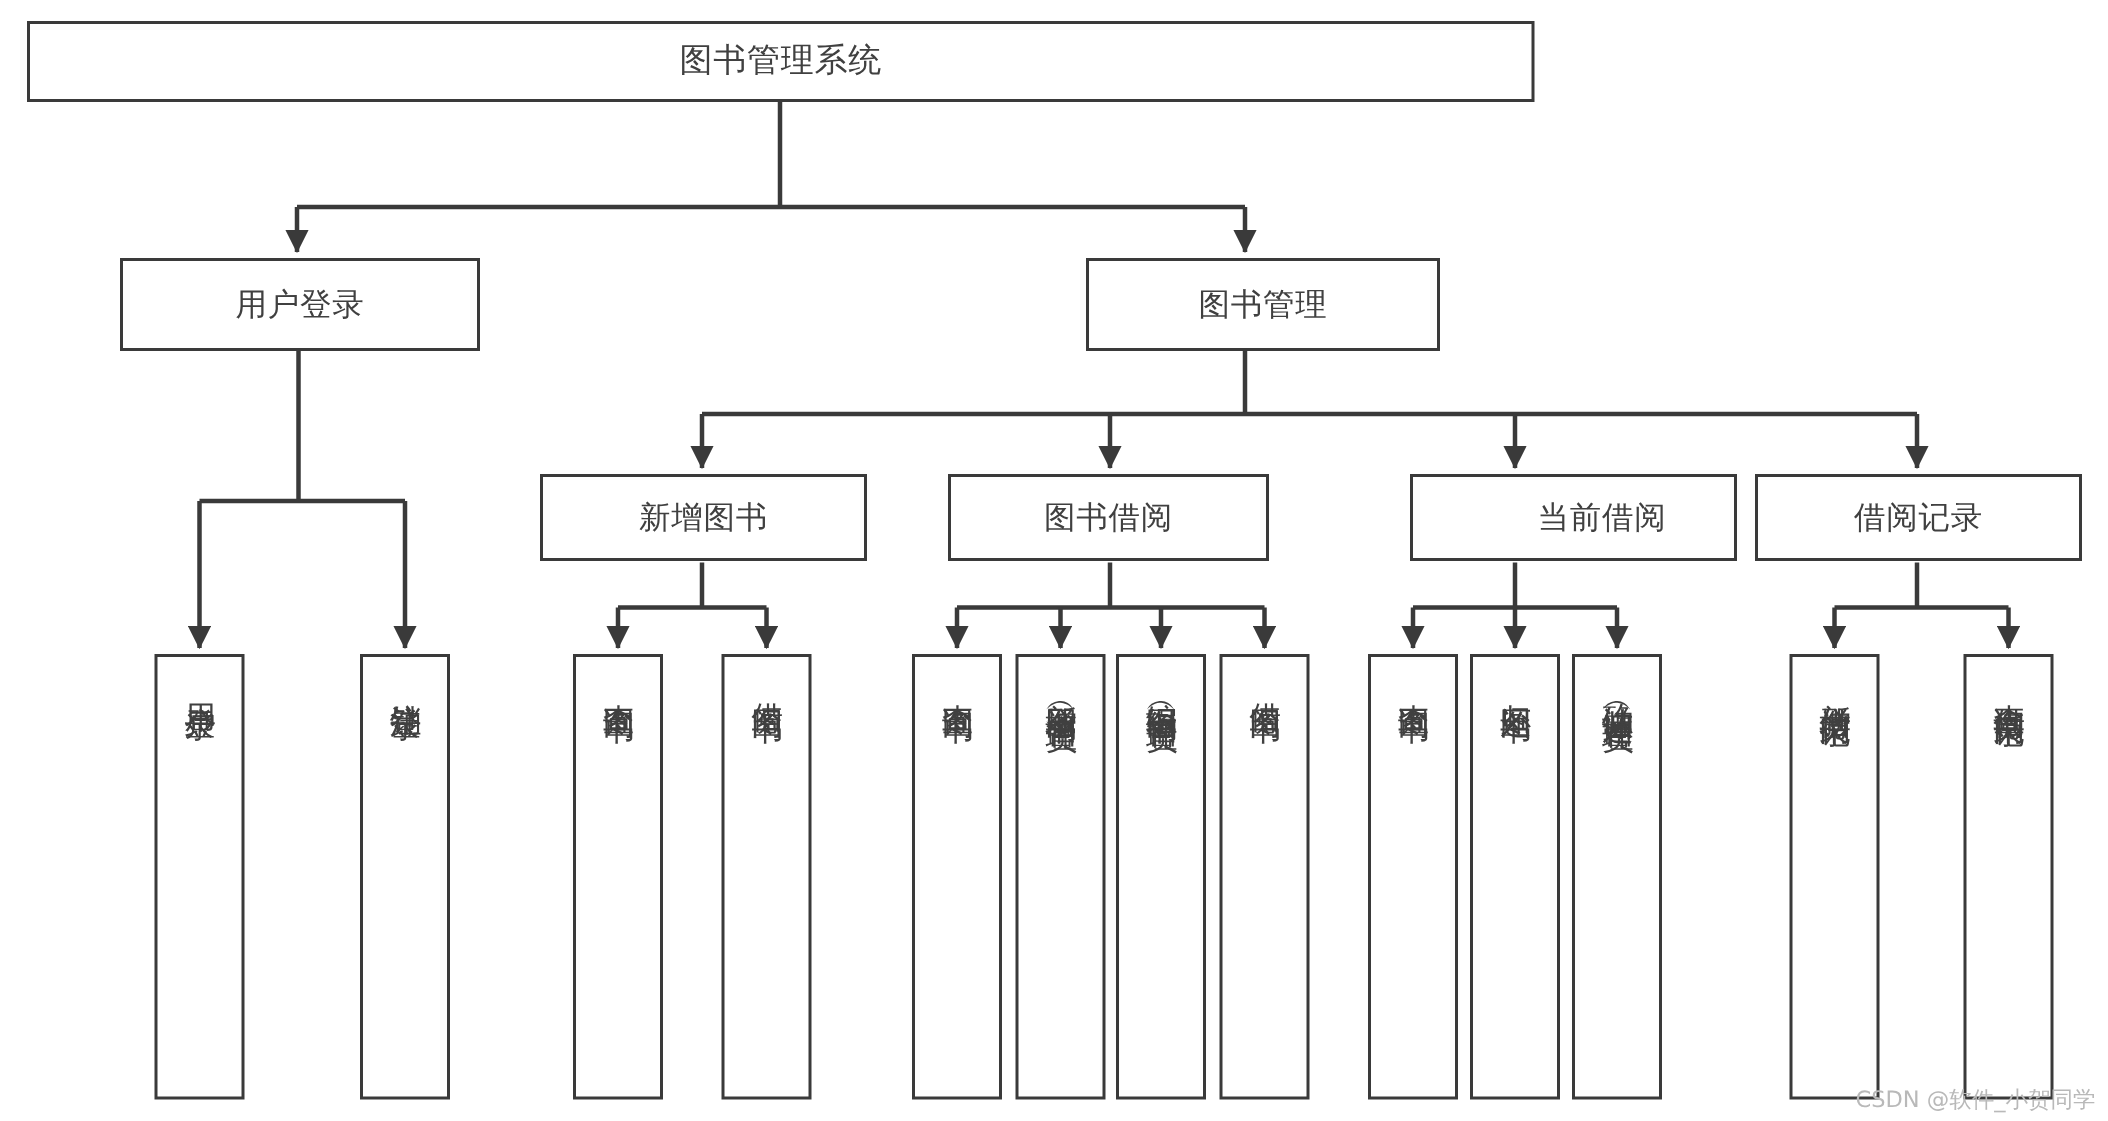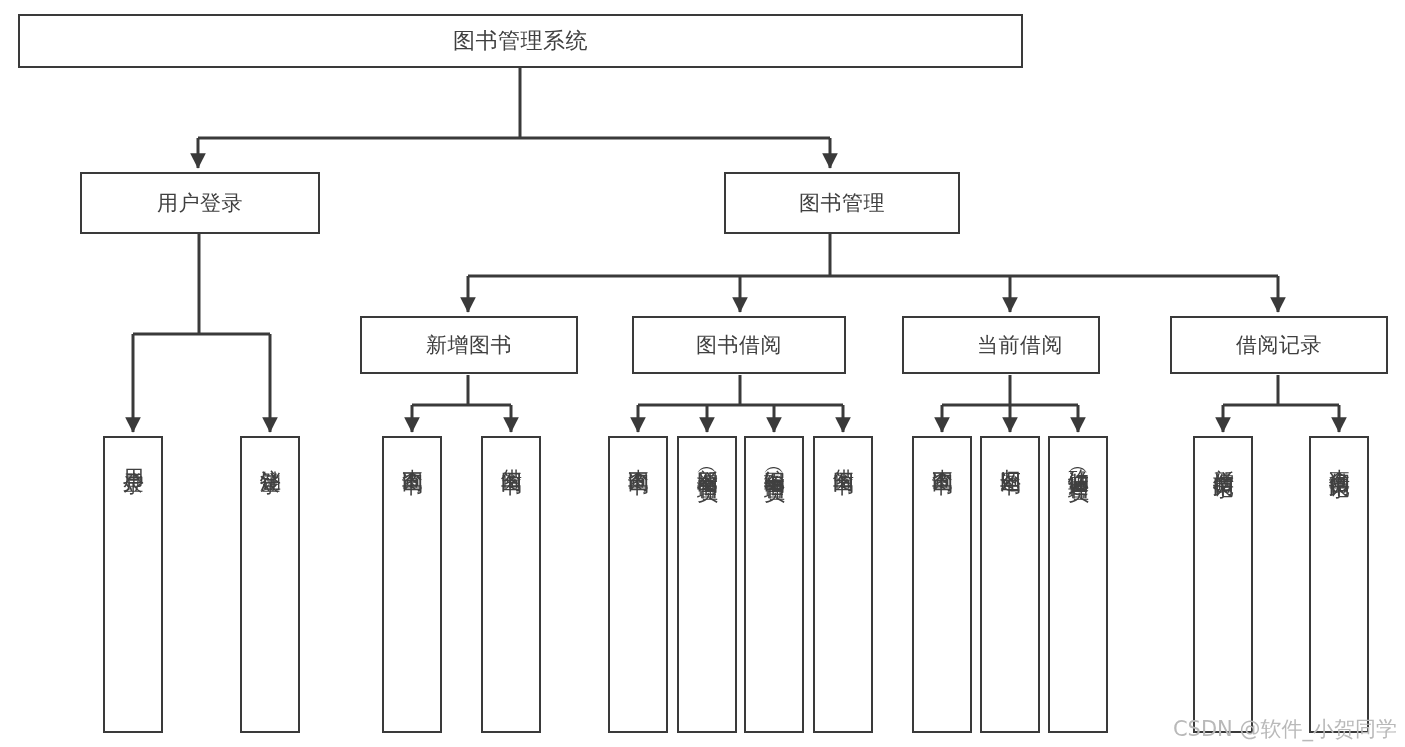--- a/index.html
+++ b/index.html
@@ -53,21 +53,21 @@
     left: 0;
     top: 0;
     width: 1405px;
     height: 747px;
     pointer-events: none;
   }
   #watermark {
     position: absolute;
     right: 8px;
     bottom: 4px;
-    font-size: 21px;
+    font-size: 15px;
     color: #b9b9b9;
     white-space: nowrap;
     user-select: none;
     margin-left: 17px;
   }
 </style>
 </head>
 <body>
 
 <div id="canvas">
@@ -140,21 +140,21 @@
   </div>
 
   <div class="node" style="left:360px; top:316px; width:218px; height:58px;">
     <span class="label">新增图书</span>
   </div>
 
   <div class="node" style="left:632px; top:316px; width:214px; height:58px;">
     <span class="label">图书借阅</span>
   </div>
 
-  <div class="node" style="left:902px; top:316px; width:198px; height:58px;padding-left:38px;">
+  <div class="node" style="left:940px; top:316px; width:218px; height:58px;padding-left:38px;">
     <span class="label">当前借阅</span>
   </div>
 
   <div class="node" style="left:1170px; top:316px; width:218px; height:58px;">
     <span class="label">借阅记录</span>
   </div>
 
   <div class="node vertical" style="left:103px; top:436px; width:60px; height:297px;">
     <span class="label">用户登录</span>
   </div>

